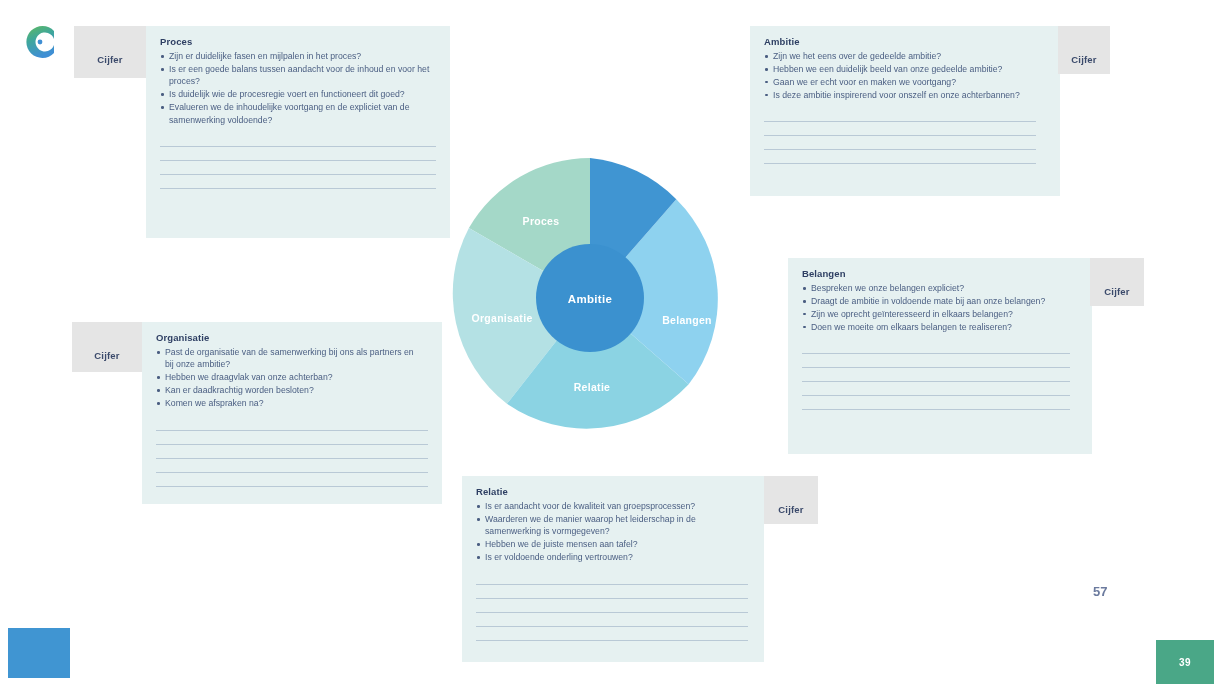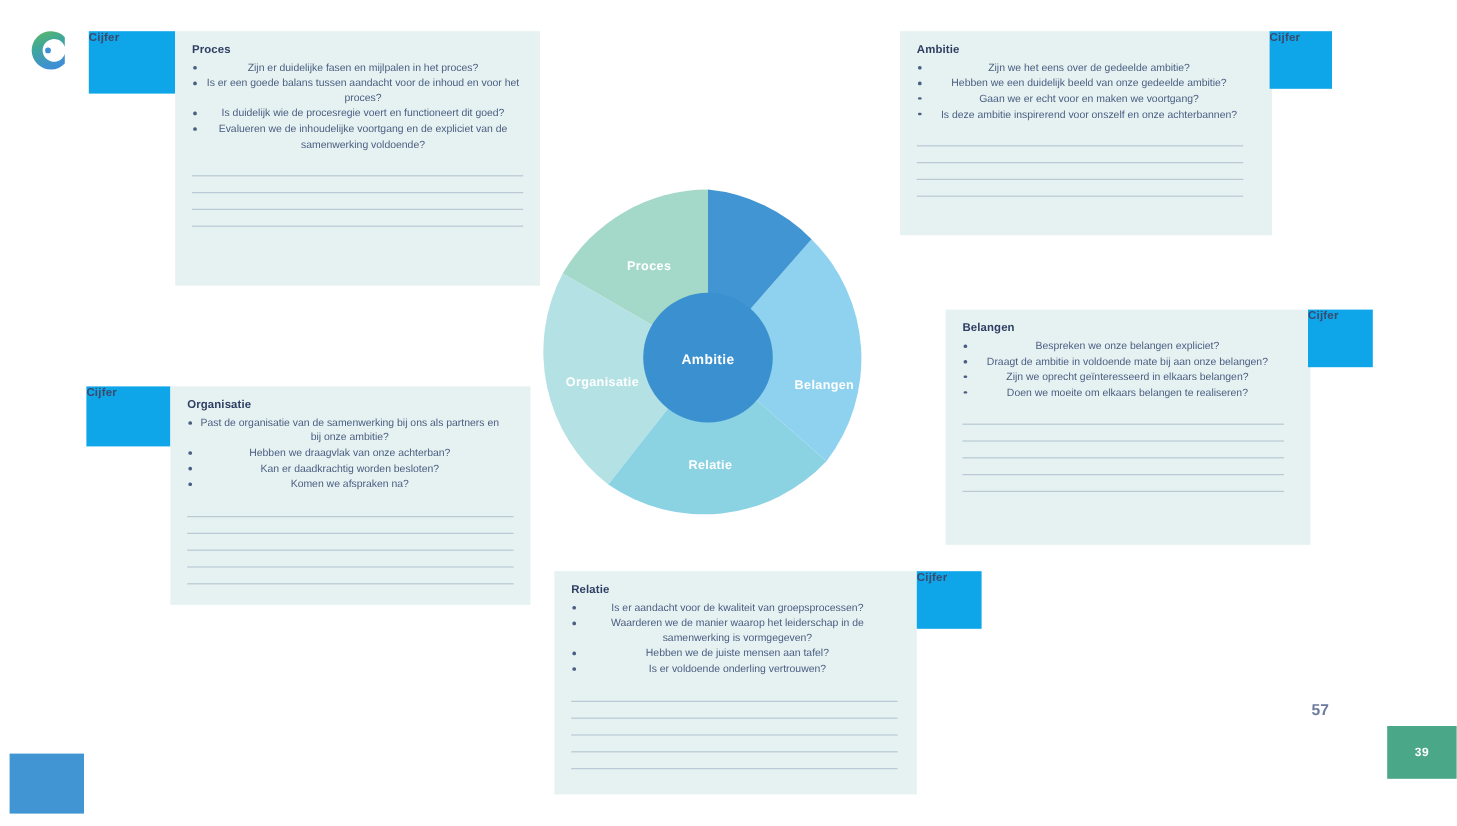--- a/index.html
+++ b/index.html
@@ -13,40 +13,40 @@
     color:#3d4d6b;
   }
   .slide{position:absolute;inset:0;}
 
   
   .logo{position:absolute;left:18px;top:20px;width:44px;height:44px;}
 
   
   .corner-block{position:absolute;}
   #bottom-left-block{left:8px;top:628px;width:62px;height:50px;background:#4095d2;}
-  #bottom-right-block{left:1156px;top:605px;width:58px;height:44px;background:#4aa787;
+  #bottom-right-block{left:1156px;top:640px;width:58px;height:44px;background:#4aa787;
         display:flex;align-items:center;justify-content:center;}
   #bottom-right-block .blk-num{color:#ffffff;font-size:10px;font-weight:bold;letter-spacing:.5px;}
   #page-number{position:absolute;left:1093px;top:584px;font-size:13px;font-weight:bold;color:#6b7a9e;}
 
   
   .card{
     position:absolute;
     background:#e6f1f1;
     padding:10px 14px 12px 14px;
     box-sizing:border-box;
   }
   .cijfer-panel{
     position:absolute;
-    background:#0ea5e9;
+    background:#e5e5e5;
     box-sizing:border-box;
     display:flex;
     align-items:flex-start;
-    justify-content:flex-start;
-    padding-top:0;
+    justify-content:center;
+    padding-top:28px;
   }
   .cijfer-label{
     font-size:9.5px;font-weight:bold;color:#3b4a6b;letter-spacing:.2px;
   }
   .card h3{
     margin:0 0 3px 0;
     font-size:9.5px;
     font-weight:bold;
     color:#2e3f63;
     letter-spacing:.1px;
@@ -54,21 +54,20 @@
   .card ul{
     margin:0;padding:0;list-style:none;
   }
   .card li{
     position:relative;
     padding-left:9px;
     font-size:8.7px;
     line-height:12.4px;
     color:#4a5e82;
     margin-bottom:.5px;
-    text-align:center;
   }
   .card li::before{
     content:"";
     position:absolute;left:1px;top:5px;
     width:2.6px;height:2.6px;border-radius:50%;
     background:#4a5e82;
   }
   .write-lines{margin-top:7px;}
   .write-lines .wl{
     border-bottom:1px solid #b9c9d6;

